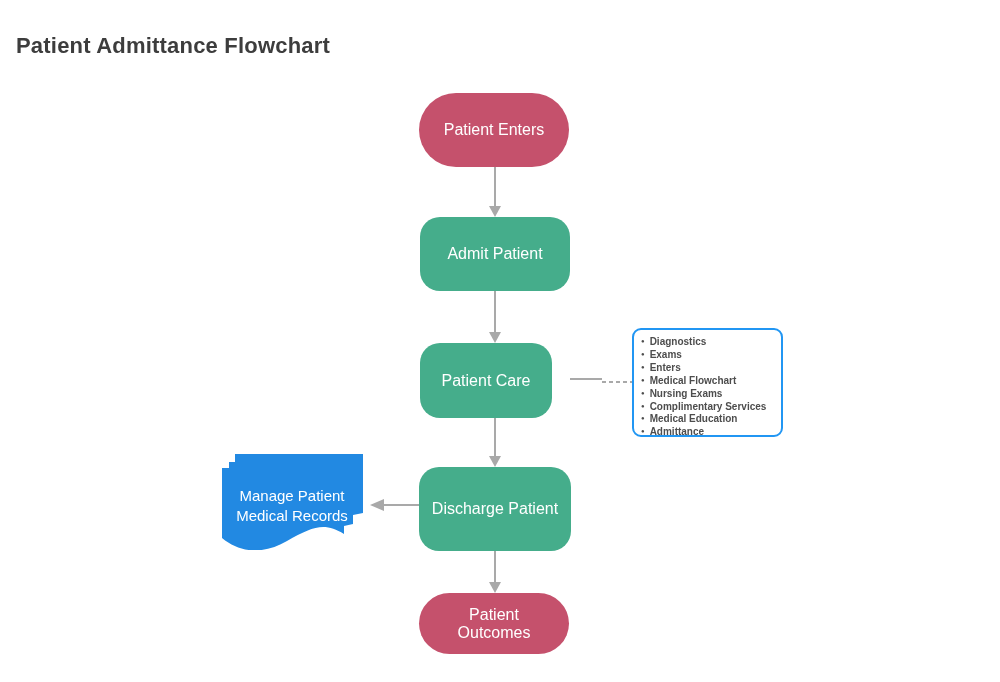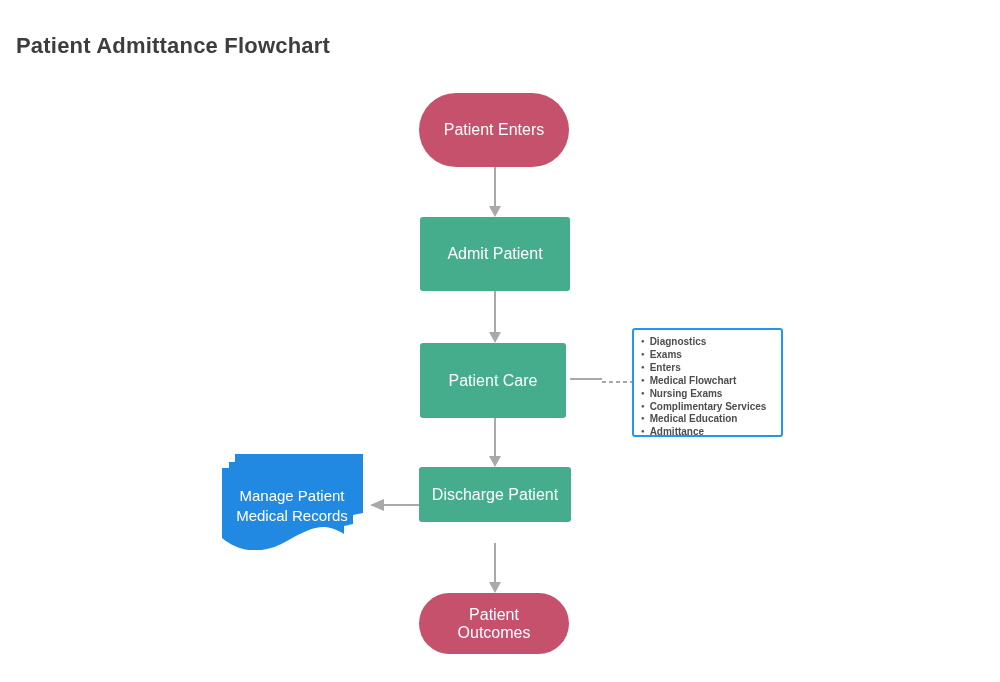--- a/index.html
+++ b/index.html
@@ -17,26 +17,26 @@
   html,body{margin:0;padding:0;}
   body{font-family:"Liberation Sans",sans-serif;background:#fff;}
   .canvas{position:relative;width:1000px;height:682px;background:var(--background);overflow:hidden;}
 
   .title{position:absolute;left:0;right:0;top:17px;margin:16px;text-align:left;
          font-size:22px;font-weight:bold;color:var(--title_text);letter-spacing:.2px;}
 
   .node{position:absolute;display:flex;align-items:center;justify-content:center;
         color:var(--node_text);font-size:16px;text-align:center;line-height:18px;}
   .terminator{background:var(--terminator);border-radius:37px;}
-  .process{background:var(--process);border-radius:3px;}
+  .process{background:var(--process);border-radius:20px;}
 
   .n-enters{left:419px;top:93px;width:150px;height:74px;}
   .n-admit{left:420px;top:217px;width:150px;height:74px;}
-  .n-care{left:420px;top:343px;width:146px;height:75px;}
-  .n-discharge{left:419px;top:467px;width:152px;height:55px;}
+  .n-care{left:420px;top:343px;width:132px;height:75px;}
+  .n-discharge{left:419px;top:467px;width:152px;height:84px;}
   .n-outcomes{left:419px;top:593px;width:150px;height:61px;}
   .n-outcomes .lbl{display:block;width:92px;}
 
   .line{position:absolute;background:var(--connector);}
   .v{left:494px;width:2px;}
   .v1{top:167px;height:39px;}
   .v2{top:291px;height:41px;}
   .v3{top:418px;height:38px;}
   .v4{top:543px;height:39px;}
   .h-doc{left:384px;top:504px;width:35px;height:2px;}
@@ -49,21 +49,21 @@
     border-top:11px solid var(--connector);}
   .a1{left:489px;top:206px;}
   .a2{left:489px;top:332px;}
   .a3{left:489px;top:456px;}
   .a4{left:489px;top:582px;}
   .arrow-left{position:absolute;width:0;height:0;
     border-top:6px solid transparent;border-bottom:6px solid transparent;
     border-right:14px solid var(--connector);left:370px;top:499px;}
 
   .callout{position:absolute;left:632px;top:328px;width:151px;height:109px;
-    border:2px solid var(--callout_border);border-radius:3px;padding:5px 4px 0 7px;
+    border:2px solid var(--callout_border);border-radius:9px;padding:5px 4px 0 7px;
     background:transparent;}
   .callout ul{margin:0;padding:0;list-style:none;font-size:10px;font-weight:bold;
     color:var(--list_text);line-height:12.4px;white-space:nowrap;}
   .callout li::before{content:"●";font-size:6px;margin-right:5px;vertical-align:1.5px;}
 
   .doc-shape{position:absolute;left:221px;top:450px;width:142px;height:100px;}
   .doc-shape path{fill:var(--document);}
   .doc-label{position:absolute;left:227px;top:486px;width:130px;text-align:center;
     color:var(--node_text);font-size:15px;line-height:20px;}
 </style>

